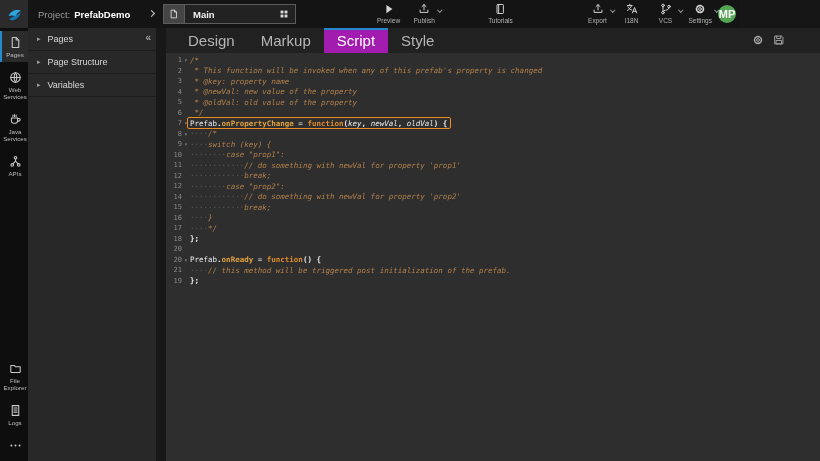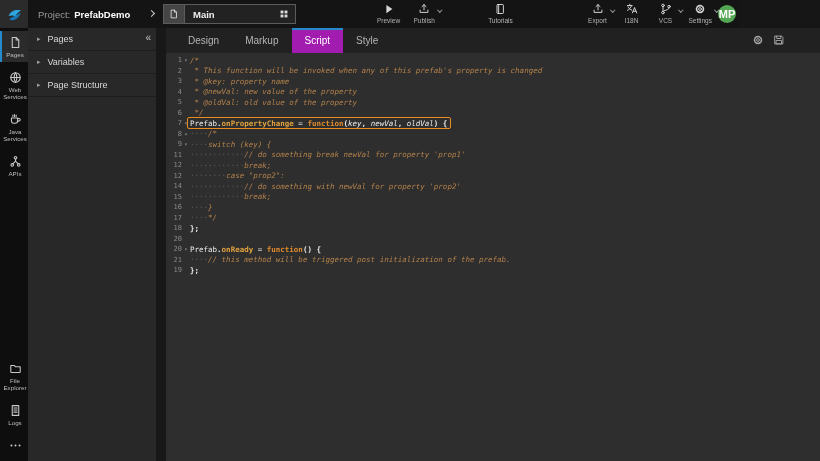--- a/index.html
+++ b/index.html
@@ -43,21 +43,21 @@
   #sidebar{position:absolute;left:28px;top:28px;width:128px;height:433px;background:#282828;}
   .side-row{height:23px;display:flex;align-items:center;border-bottom:1px solid #1d1d1d;position:relative;cursor:pointer;}
   .side-caret{margin-left:9px;font-size:7px;color:#9c9c9c;}
   .side-label{margin-left:7px;font-size:9px;color:#d9d9d9;}
   .side-collapse{position:absolute;right:5px;top:4px;font-size:10px;color:#c2c2c2;cursor:pointer;}
   #splitter{position:absolute;left:156px;top:28px;width:10px;height:433px;background:#181818;cursor:col-resize;}
 
   
   #main{position:absolute;left:166px;top:28px;right:0;bottom:0;}
   #tabbar{position:absolute;left:0;top:0;right:0;height:25px;background:#212121;display:flex;padding-left:9px;}
-  .tab{height:25px;line-height:25px;padding:0 13px;font-size:10px;color:#b5b5b5;cursor:pointer;}
+  .tab{height:25px;line-height:25px;padding:0 13px;font-size:15px;color:#b5b5b5;cursor:pointer;}
   .tab.active{background:#a21caf;color:#ffffff;border-top:2px solid var(--accent);line-height:22px;}
   #tab-actions{position:absolute;right:35px;top:6px;display:flex;gap:9px;color:#a2a2a2;}
   #tab-actions .icn{width:12px;height:12px;cursor:pointer;}
 
   
   #editor{position:absolute;left:0;top:25px;right:0;bottom:0;background:#2e2e2e;font-family:"DejaVu Sans Mono",monospace;font-size:7.5px;padding-top:2px;cursor:text;}
   .code-row{display:flex;height:10.5px;align-items:center;white-space:pre;}
   .ln{width:16px;text-align:right;color:#8a8a8a;font-size:7px;flex:none;}
   .fold{width:8px;text-align:center;color:#8f8f8f;font-size:5.5px;line-height:10.5px;flex:none;}
   .code-text{position:relative;white-space:pre;}
@@ -272,25 +272,25 @@
 </div>
 
 <div id="sidebar">
     <div class="side-row">
       <span class="side-caret">▸</span>
       <span class="side-label">Pages</span>
       <span class="side-collapse">«</span>
     </div>
     <div class="side-row">
       <span class="side-caret">▸</span>
-      <span class="side-label">Variables</span>
+      <span class="side-label">Page Structure</span>
     </div>
     <div class="side-row">
       <span class="side-caret">▸</span>
-      <span class="side-label">Page Structure</span>
+      <span class="side-label">Variables</span>
     </div>
   </div>
 <div id="splitter"></div>
 
 <div id="main">
   <div id="tabbar">
       <div class="tab">Design</div>
       <div class="tab">Markup</div>
       <div class="tab active">Script</div>
       <div class="tab">Style</div>
@@ -313,21 +313,22 @@
   <div id="editor">
       <div class="code-row"><span class="ln">1</span><span class="fold">▾</span><span class="code-text"><span class="seg-com">/*</span></span></div>
       <div class="code-row"><span class="ln">2</span><span class="fold"></span><span class="code-text"><span class="seg-com"> * This function will be invoked when any of this prefab's property is changed</span></span></div>
       <div class="code-row"><span class="ln">3</span><span class="fold"></span><span class="code-text"><span class="seg-com"> * @key: property name</span></span></div>
       <div class="code-row"><span class="ln">4</span><span class="fold"></span><span class="code-text"><span class="seg-com"> * @newVal: new value of the property</span></span></div>
       <div class="code-row"><span class="ln">5</span><span class="fold"></span><span class="code-text"><span class="seg-com"> * @oldVal: old value of the property</span></span></div>
       <div class="code-row"><span class="ln">6</span><span class="fold"></span><span class="code-text"><span class="seg-com"> */</span></span></div>
       <div class="code-row"><span class="ln">7</span><span class="fold">▾</span><span class="code-text hl"><span class="seg-id">Prefab</span><span class="seg-pun">.</span><span class="seg-fn">onPropertyChange</span><span class="seg-op"> = </span><span class="seg-kw">function</span><span class="seg-pun">(</span><span class="seg-arg">key</span><span class="seg-pun">, </span><span class="seg-arg">newVal</span><span class="seg-pun">, </span><span class="seg-arg">oldVal</span><span class="seg-pun">) {</span></span></div>
       <div class="code-row"><span class="ln">8</span><span class="fold">▾</span><span class="code-text"><span class="seg-ws">····</span><span class="seg-com">/*</span></span></div>
       <div class="code-row"><span class="ln">9</span><span class="fold">▾</span><span class="code-text"><span class="seg-ws">····</span><span class="seg-com">switch (key) {</span></span></div>
-      <div class="code-row"><span class="ln">11</span><span class="fold"></span><span class="code-text"><span class="seg-ws">············</span><span class="seg-com">// do something break newVal for property 'prop1'</span></span></div>
+      <div class="code-row"><span class="ln">10</span><span class="fold"></span><span class="code-text"><span class="seg-ws">········</span><span class="seg-com">case "prop1":</span></span></div>
+      <div class="code-row"><span class="ln">11</span><span class="fold"></span><span class="code-text"><span class="seg-ws">············</span><span class="seg-com">// do something with newVal for property 'prop1'</span></span></div>
       <div class="code-row"><span class="ln">12</span><span class="fold"></span><span class="code-text"><span class="seg-ws">············</span><span class="seg-com">break;</span></span></div>
       <div class="code-row"><span class="ln">12</span><span class="fold"></span><span class="code-text"><span class="seg-ws">········</span><span class="seg-com">case "prop2":</span></span></div>
       <div class="code-row"><span class="ln">14</span><span class="fold"></span><span class="code-text"><span class="seg-ws">············</span><span class="seg-com">// do something with newVal for property 'prop2'</span></span></div>
       <div class="code-row"><span class="ln">15</span><span class="fold"></span><span class="code-text"><span class="seg-ws">············</span><span class="seg-com">break;</span></span></div>
       <div class="code-row"><span class="ln">16</span><span class="fold"></span><span class="code-text"><span class="seg-ws">····</span><span class="seg-com">}</span></span></div>
       <div class="code-row"><span class="ln">17</span><span class="fold"></span><span class="code-text"><span class="seg-ws">····</span><span class="seg-com">*/</span></span></div>
       <div class="code-row"><span class="ln">18</span><span class="fold"></span><span class="code-text"><span class="seg-pun">};</span></span></div>
       <div class="code-row"><span class="ln">20</span><span class="fold"></span><span class="code-text"></span></div>
       <div class="code-row"><span class="ln">20</span><span class="fold">▾</span><span class="code-text"><span class="seg-id">Prefab</span><span class="seg-pun">.</span><span class="seg-fn">onReady</span><span class="seg-op"> = </span><span class="seg-kw">function</span><span class="seg-pun">() {</span></span></div>
       <div class="code-row"><span class="ln">21</span><span class="fold"></span><span class="code-text"><span class="seg-ws">····</span><span class="seg-com">// this method will be triggered post initialization of the prefab.</span></span></div>

